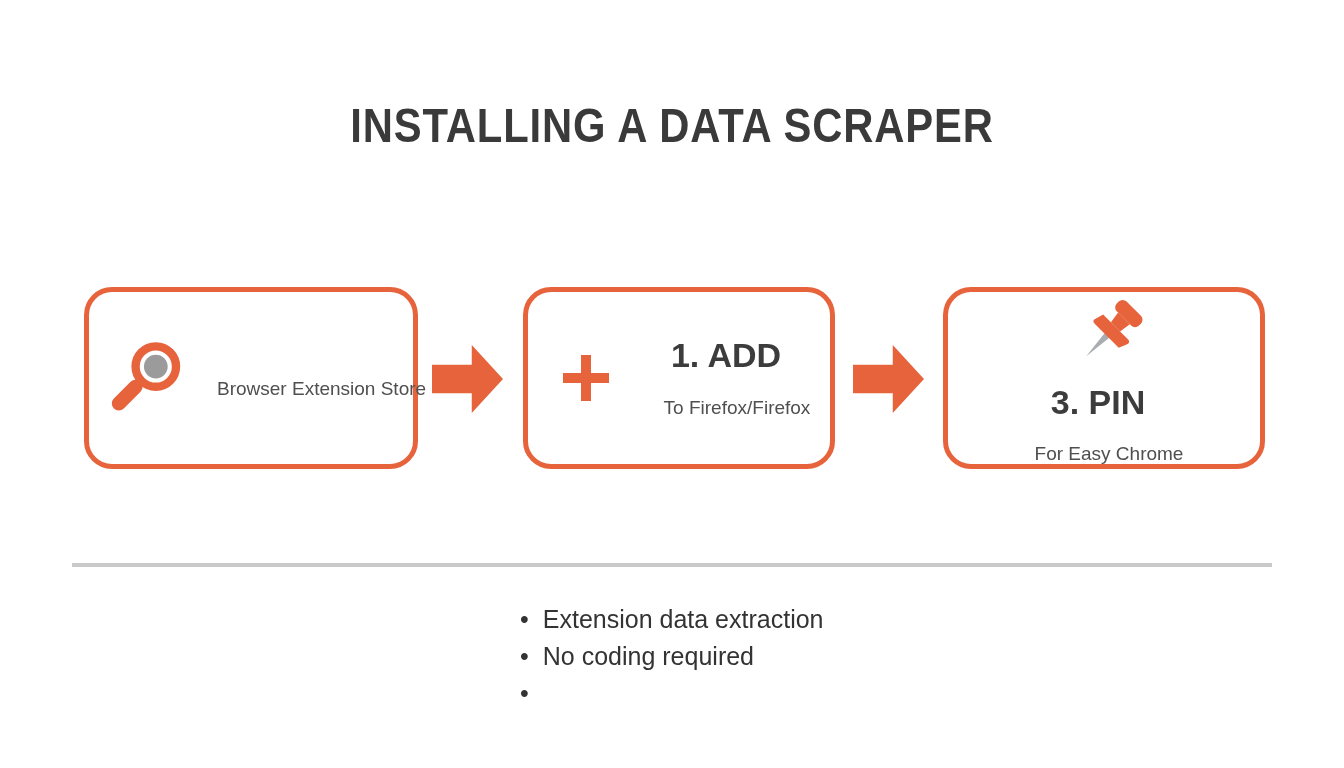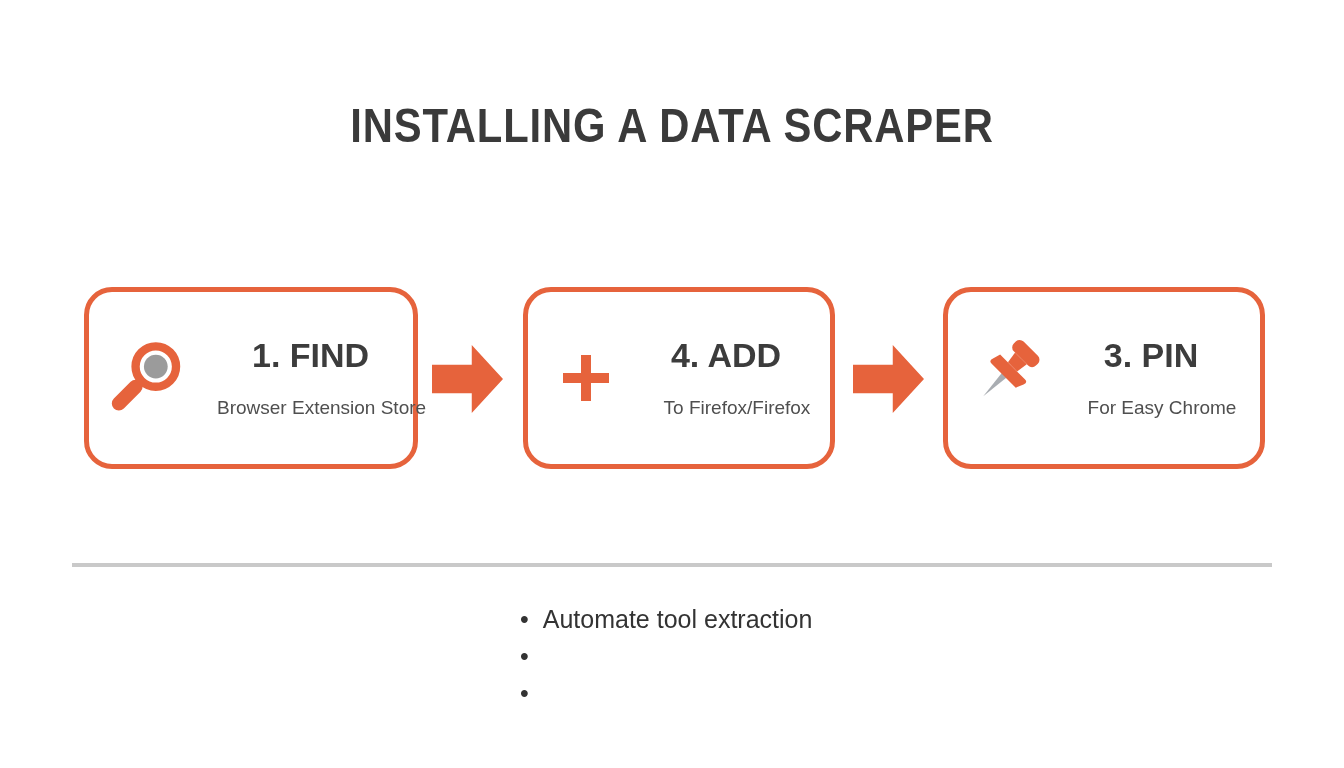--- a/index.html
+++ b/index.html
@@ -34,21 +34,21 @@
   .card{
     position:absolute;top:287px;height:182px;
     border:5px solid var(--accent);
     border-radius:28px;
     box-sizing:border-box;
     background:var(--background);
     display:flex;align-items:center;
   }
   .card-1{left:84px;width:334px;}
   .card-2{left:523px;width:312px;}
-  .card-3{left:943px;width:322px;}
+  .card-3{left:943px;width:322px;flex-direction:column;}
 
   .icon-wrap{
     width:96px;flex-shrink:0;
     display:flex;justify-content:center;align-items:center;
     margin-left:10px;
   }
   .card-text{
     flex:1;display:flex;flex-direction:column;align-items:center;
     padding-right:12px;
   }
@@ -97,36 +97,35 @@
   <div class="card card-1">
     <div class="icon-wrap">
       <svg width="88" height="88" viewBox="0 0 100 100" aria-hidden="true">
         <line x1="44" y1="53" x2="39" y2="58" stroke="#6E6E6E" stroke-width="7"></line>
         <line x1="37" y1="60" x2="18" y2="79" stroke="var(--accent)" stroke-width="16" stroke-linecap="round"></line>
         <circle cx="60" cy="37" r="23" fill="#FFFFFF" stroke="var(--accent)" stroke-width="9.5"></circle>
         <circle cx="60" cy="37" r="13.5" fill="var(--lens_gray)"></circle>
       </svg>
     </div>
     <div class="card-text">
-      <div class="step-title">1. FIND</div>
       <div class="step-sub">Browser Extension Store</div>
     </div>
   </div>
 
   <div class="arrow arrow-1"></div>
 
   <div class="card card-2">
     <div class="icon-wrap">
       <svg width="50" height="50" viewBox="0 0 50 50" aria-hidden="true">
         <rect x="20" y="2" width="10" height="46" fill="var(--accent)"></rect>
         <rect x="2" y="20" width="46" height="10" fill="var(--accent)"></rect>
       </svg>
     </div>
     <div class="card-text">
-      <div class="step-title">4. ADD</div>
+      <div class="step-title">1. ADD</div>
       <div class="step-sub">To Firefox/Firefox</div>
     </div>
   </div>
 
   <div class="arrow arrow-2"></div>
 
   <div class="card card-3">
     <div class="icon-wrap">
       <svg width="92" height="92" viewBox="0 0 100 100" aria-hidden="true">
         <g transform="rotate(45 50 45)">
@@ -141,23 +140,24 @@
       <div class="step-title">3. PIN</div>
       <div class="step-sub">For Easy Chrome</div>
     </div>
   </div>
 
   <div class="divider"></div>
 
   <ul class="benefits">
     <li class="benefit">
       <span class="dot">•</span>
-      <span>Automate tool extraction</span>
+      <span>Extension data extraction</span>
     </li>
     <li class="benefit">
       <span class="dot">•</span>
+      <span>No coding required</span>
     </li>
     <li class="benefit">
       <span class="dot">•</span>
     </li>
   </ul>
 
 </div>
 
 </body></html>

